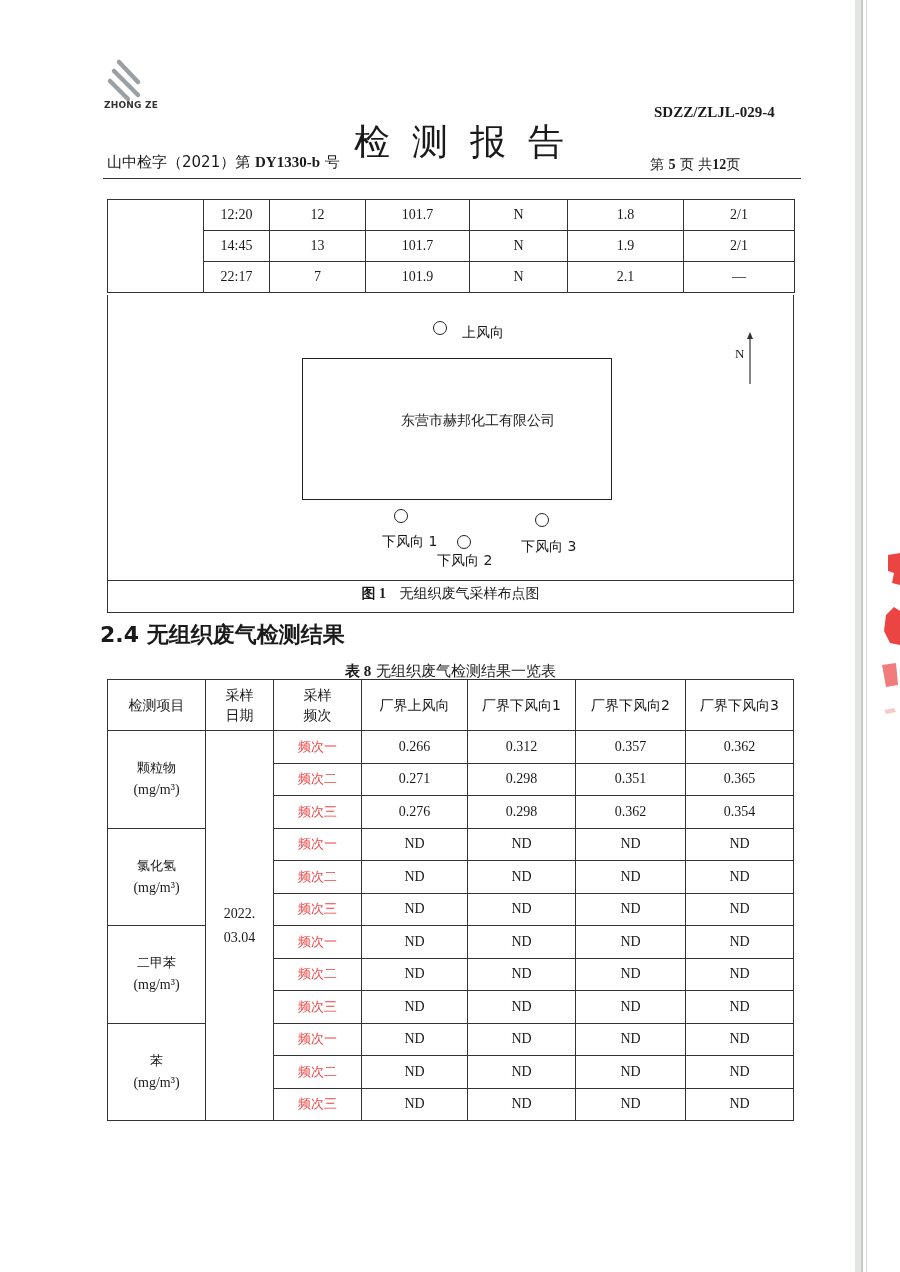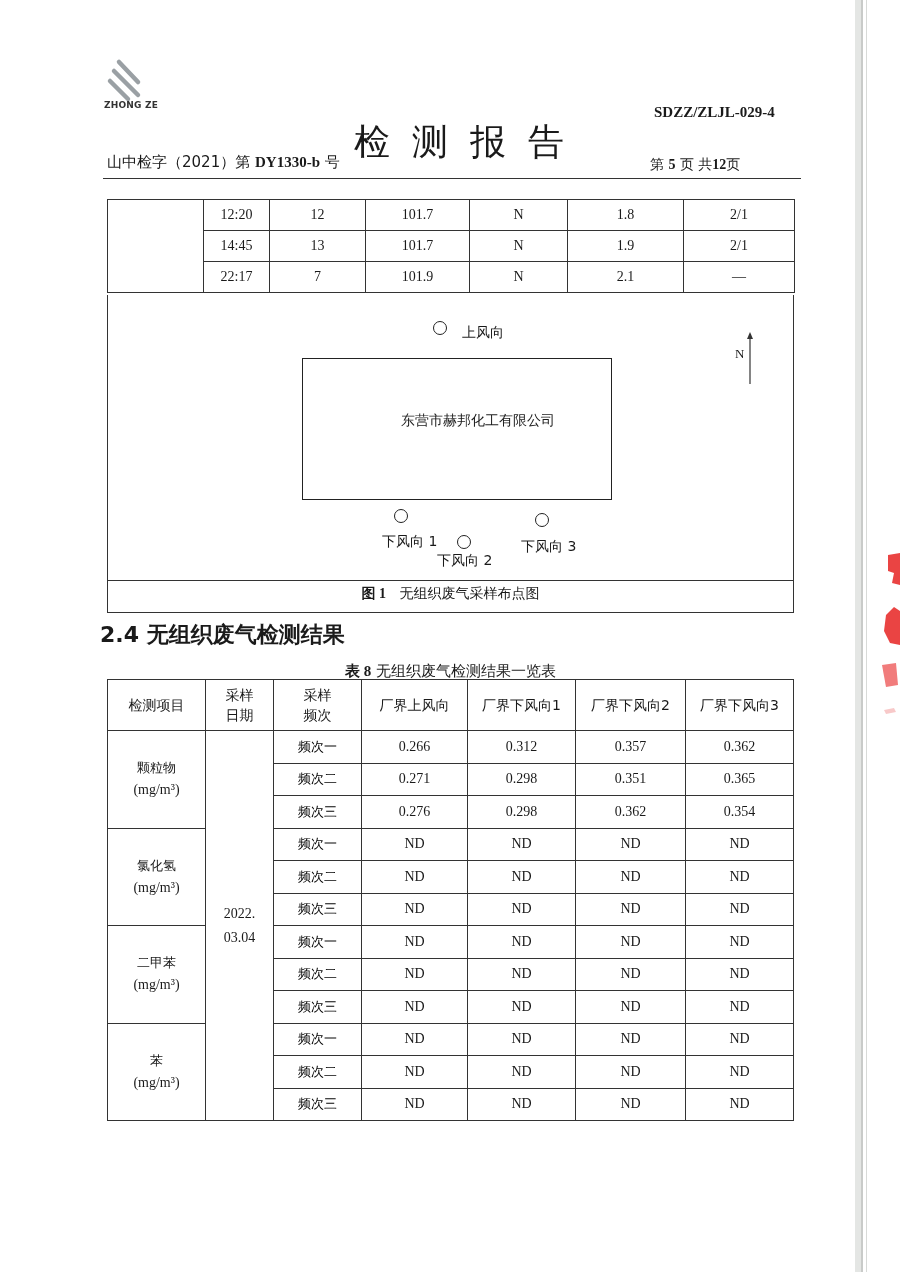--- a/index.html
+++ b/index.html
@@ -42,21 +42,21 @@
     .north { left: 740px; top: 330px; width: 20px; height: 55px; }
     .north-label { left: 735px; top: 346px; font-size: 13px; font-family: "Liberation Serif", serif; }
 
     .sec-title { left: 100px; top: 620px; font-size: 22px; font-weight: bold; font-family: "DejaVu Sans", sans-serif; }
     .tbl-title { left: 107px; top: 662px; width: 687px; text-align: center; font-size: 15px; font-family: "DejaVu Sans", sans-serif; }
     .tbl-title b { font-family: "Liberation Serif", serif; }
 
     .t2 { left: 107px; top: 679px; width: 686px; }
     .t2 th { height: 50px; font-size: 14px; font-family: "DejaVu Sans", sans-serif; line-height: 20px; }
     .t2 td { height: 31.5px; font-size: 14px; font-family: "Liberation Serif", serif; }
-    .t2 td.freq { font-family: "DejaVu Sans", sans-serif; color: #000000; font-size: 13px; }
+    .t2 td.freq { font-family: "DejaVu Sans", sans-serif; color: #ef4444; font-size: 13px; }
     .t2 td.item { font-family: "DejaVu Sans", sans-serif; font-size: 13px; line-height: 22px; }
     .t2 td.item .unit { font-family: "Liberation Serif", serif; font-size: 14px; }
     .t2 td.date { font-size: 14px; line-height: 24px; }
   </style>
 </head>
 <body>
 
 <div class="abs edge1"></div>
 <div class="abs edge2"></div>
 <div class="abs edge3"></div>

